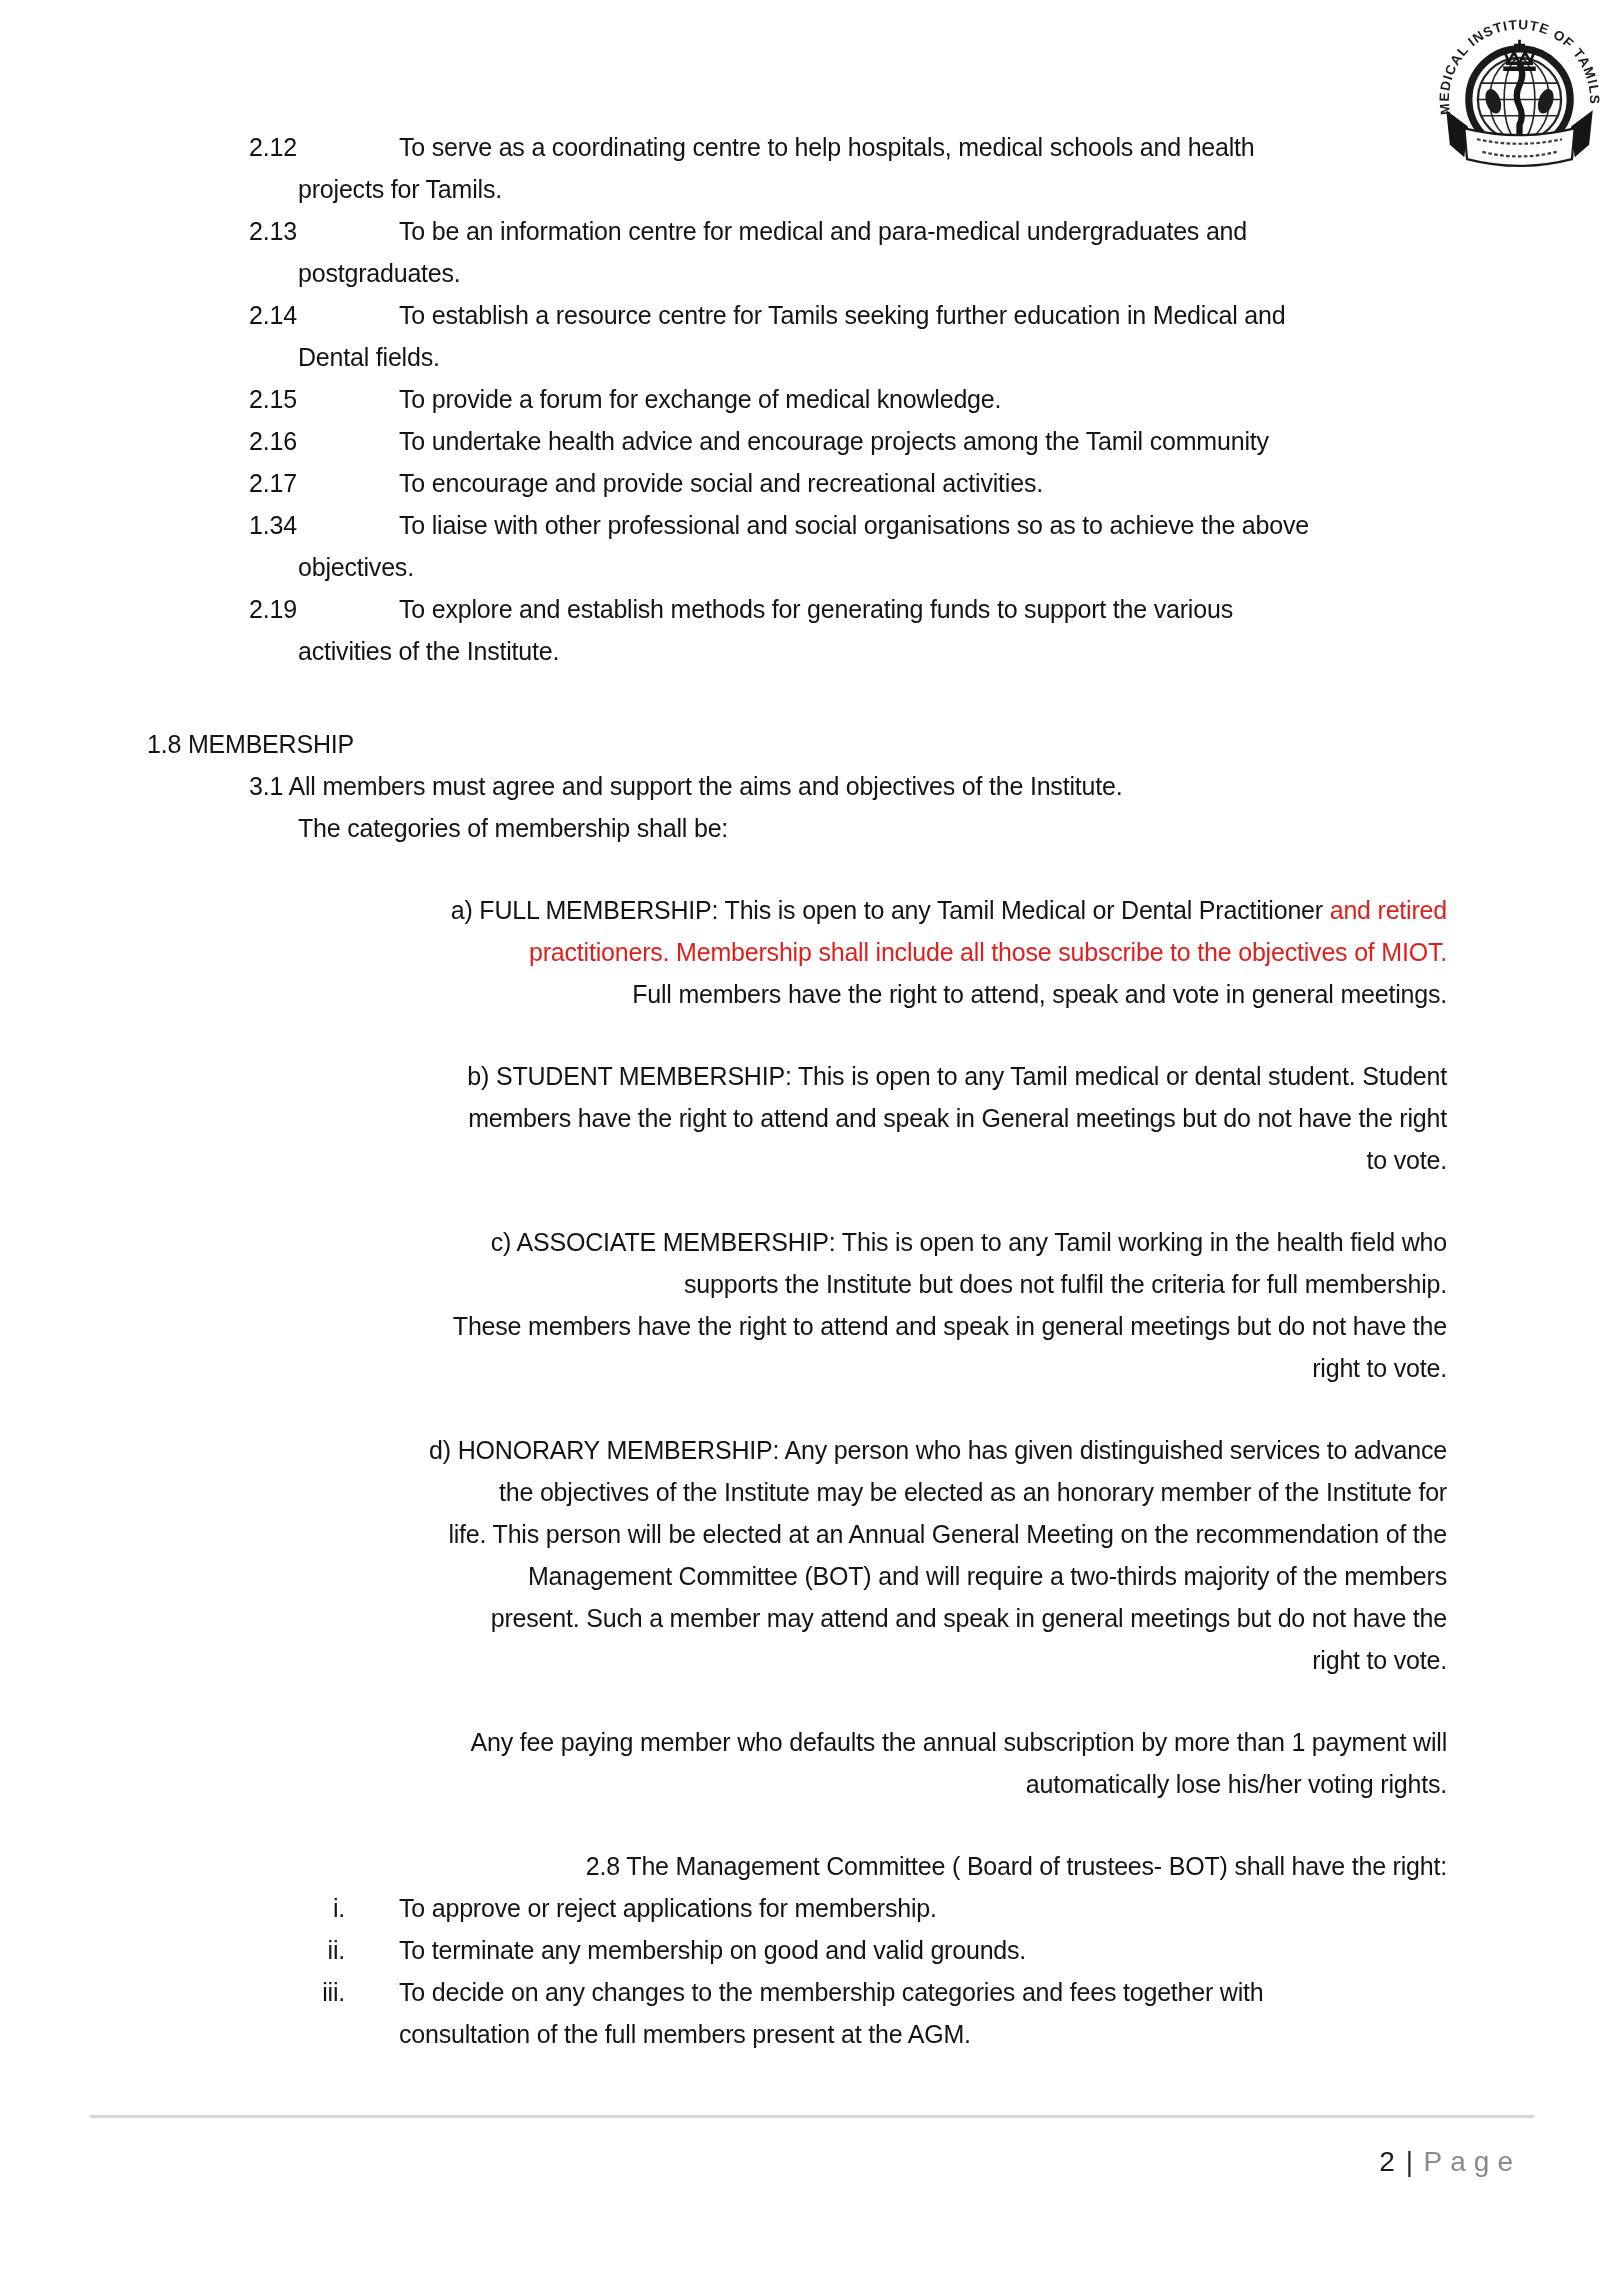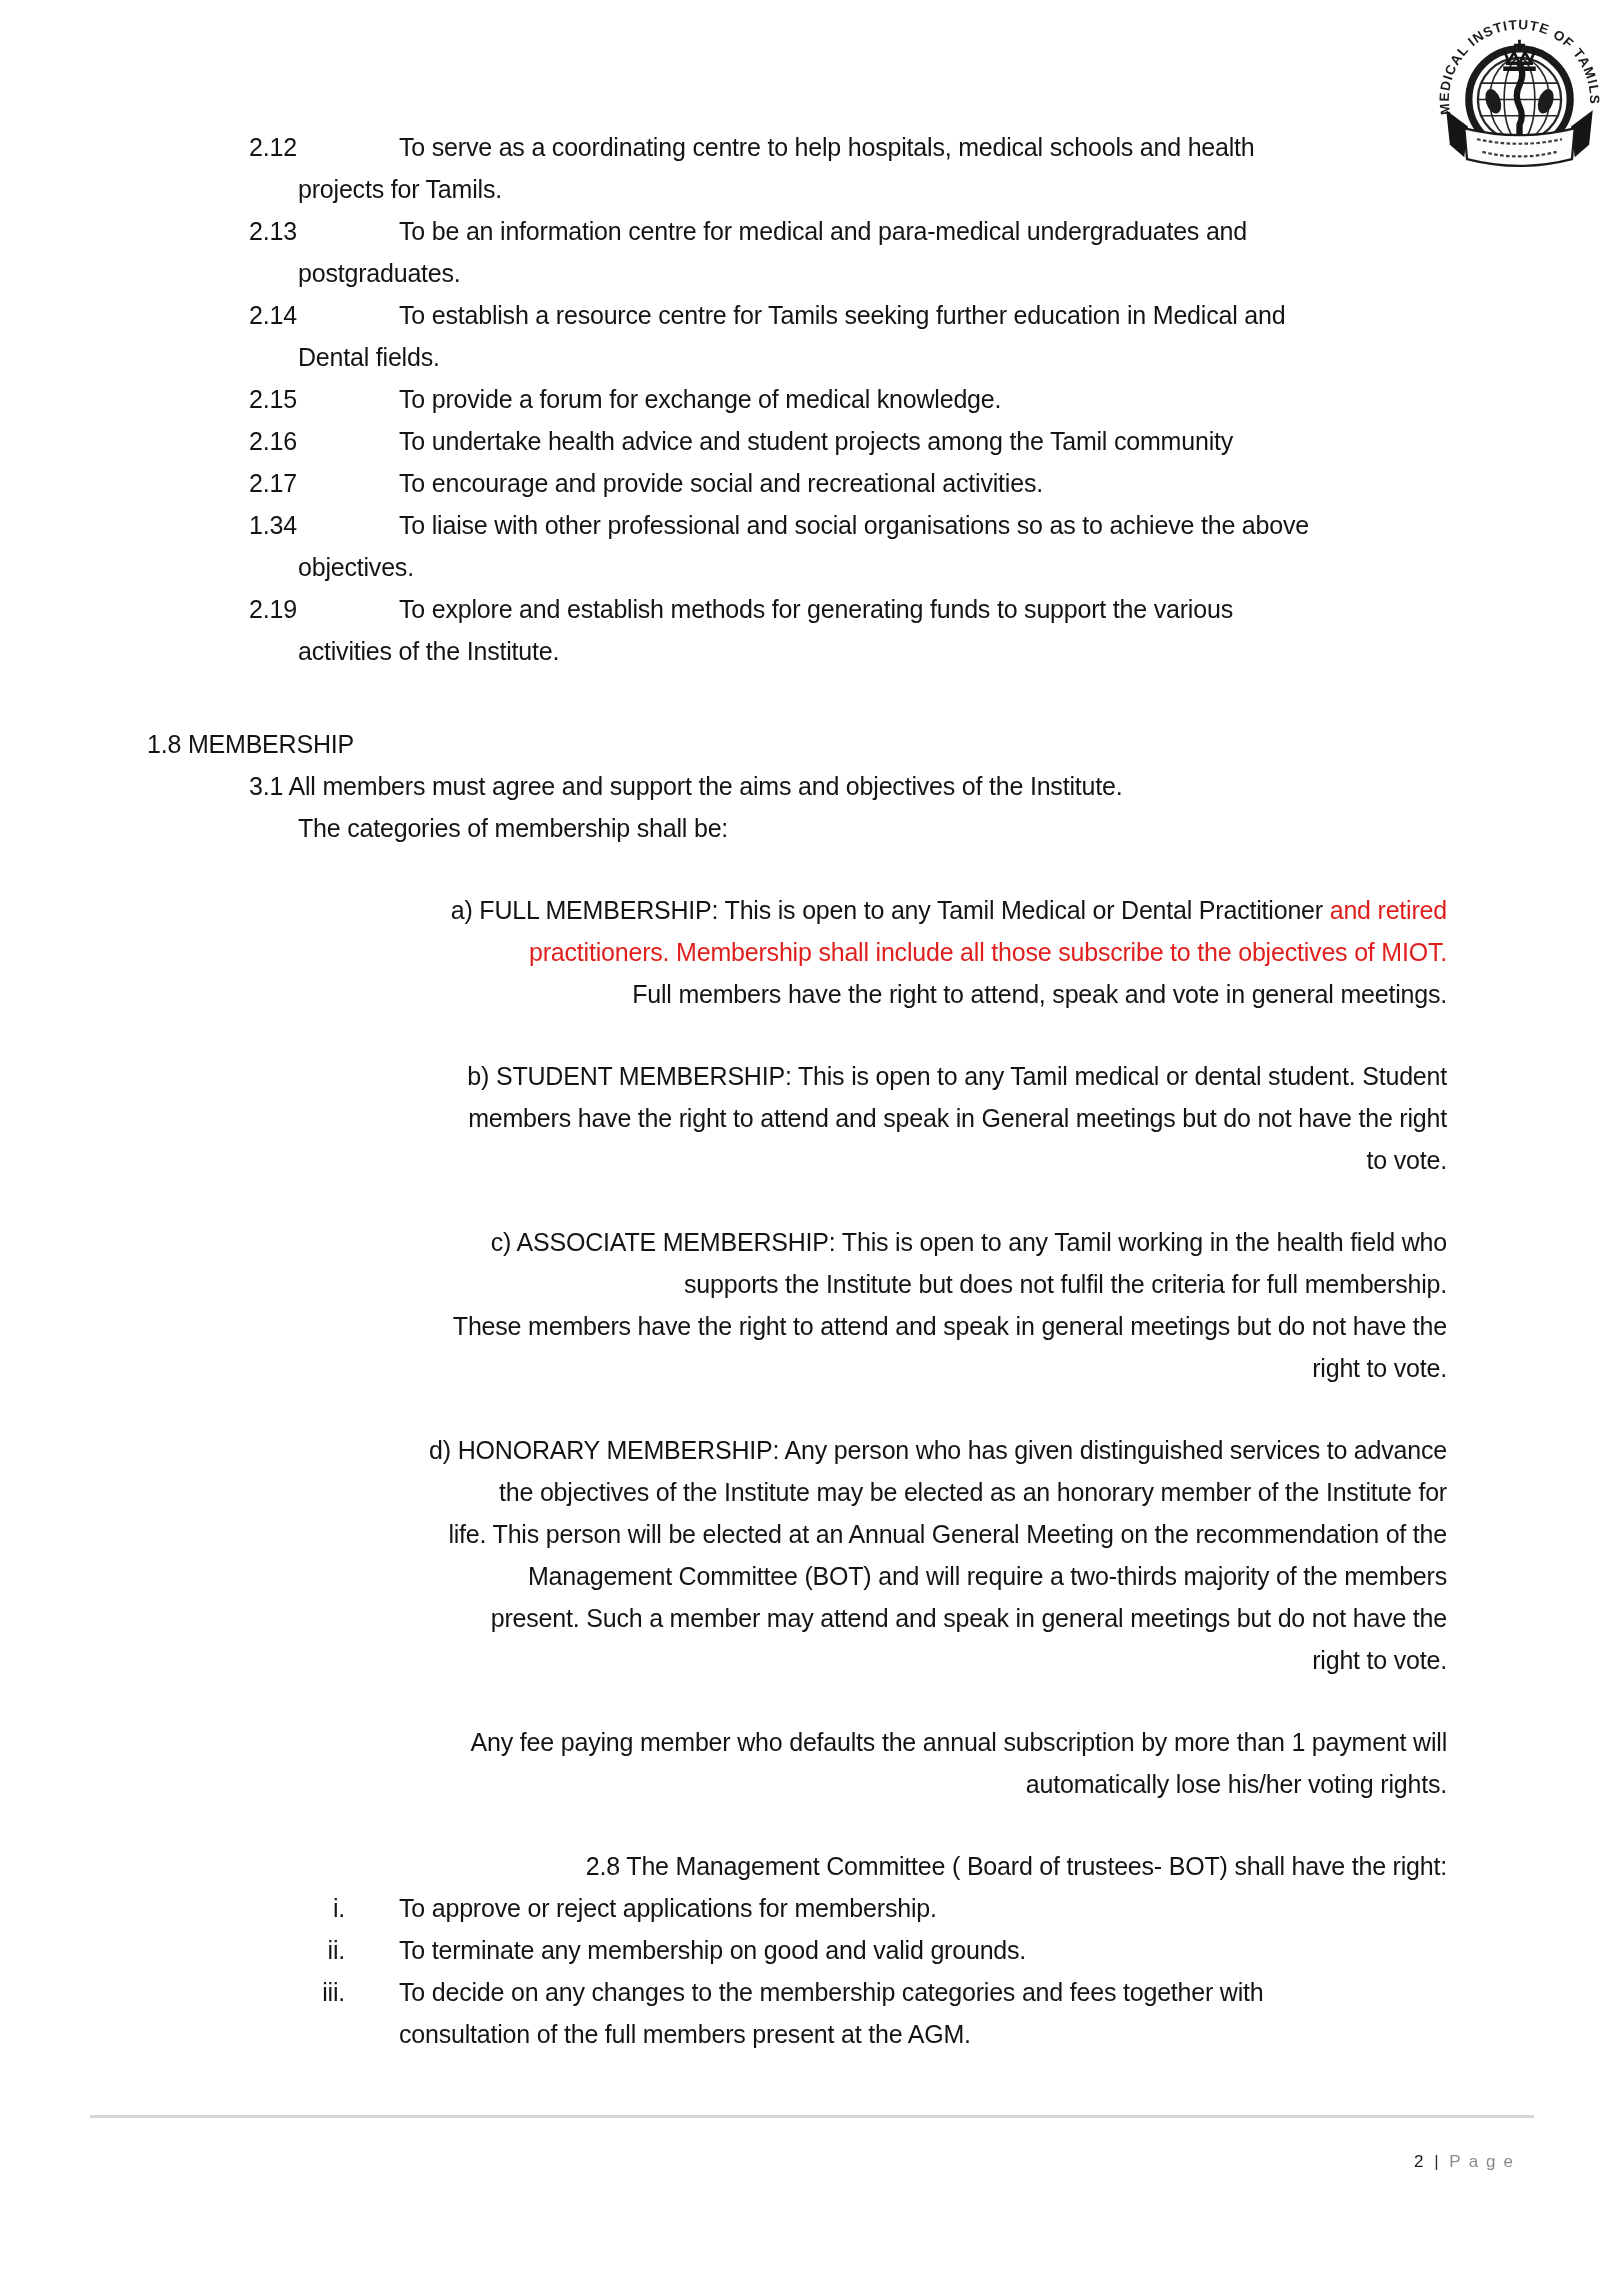--- a/index.html
+++ b/index.html
@@ -36,21 +36,21 @@
   .roman-item{display:flex;}
   .roman-num{flex:0 0 47px;text-align:right;}
   .roman-text{margin-left:54px;white-space:pre-line;}
 
   .footer-rule{
     position:absolute;left:90px;top:2115px;
     width:1444px;height:2.7px;background:#d6d6d6;
   }
   .footer-text{
     position:absolute;top:2148px;right:100px;
-    font-size:17px;letter-spacing:0;line-height:27px;
+    font-size:28px;letter-spacing:0;line-height:27px;
   }
   .footer-text .pg-num{color:#1a1a1a;}
   .footer-text .pg-sep{color:#2a2a2a;margin:0 10.7px;}
   .footer-text .pg-word{color:#8a8a8a;letter-spacing:8px;}
 
   .logo{position:absolute;left:1437px;top:9px;width:165px;height:161px;}
 </style>
 </head>
 <body>
 
@@ -112,21 +112,21 @@
   <div class="obj-item">
     <span class="obj-num">2.14</span><span class="obj-text">To establish a resource centre for Tamils seeking further education in Medical and
 Dental fields.</span>
   </div>
 
   <div class="obj-item">
     <span class="obj-num">2.15</span><span class="obj-text">To provide a forum for exchange of medical knowledge.</span>
   </div>
 
   <div class="obj-item">
-    <span class="obj-num">2.16</span><span class="obj-text">To undertake health advice and student projects among the Tamil community</span>
+    <span class="obj-num">2.16</span><span class="obj-text">To undertake health advice and encourage projects among the Tamil community</span>
   </div>
 
   <div class="obj-item">
     <span class="obj-num">2.17</span><span class="obj-text">To encourage and provide social and recreational activities.</span>
   </div>
 
   <div class="obj-item">
     <span class="obj-num">1.34</span><span class="obj-text">To liaise with other professional and social organisations so as to achieve the above
 objectives.</span>
   </div>

